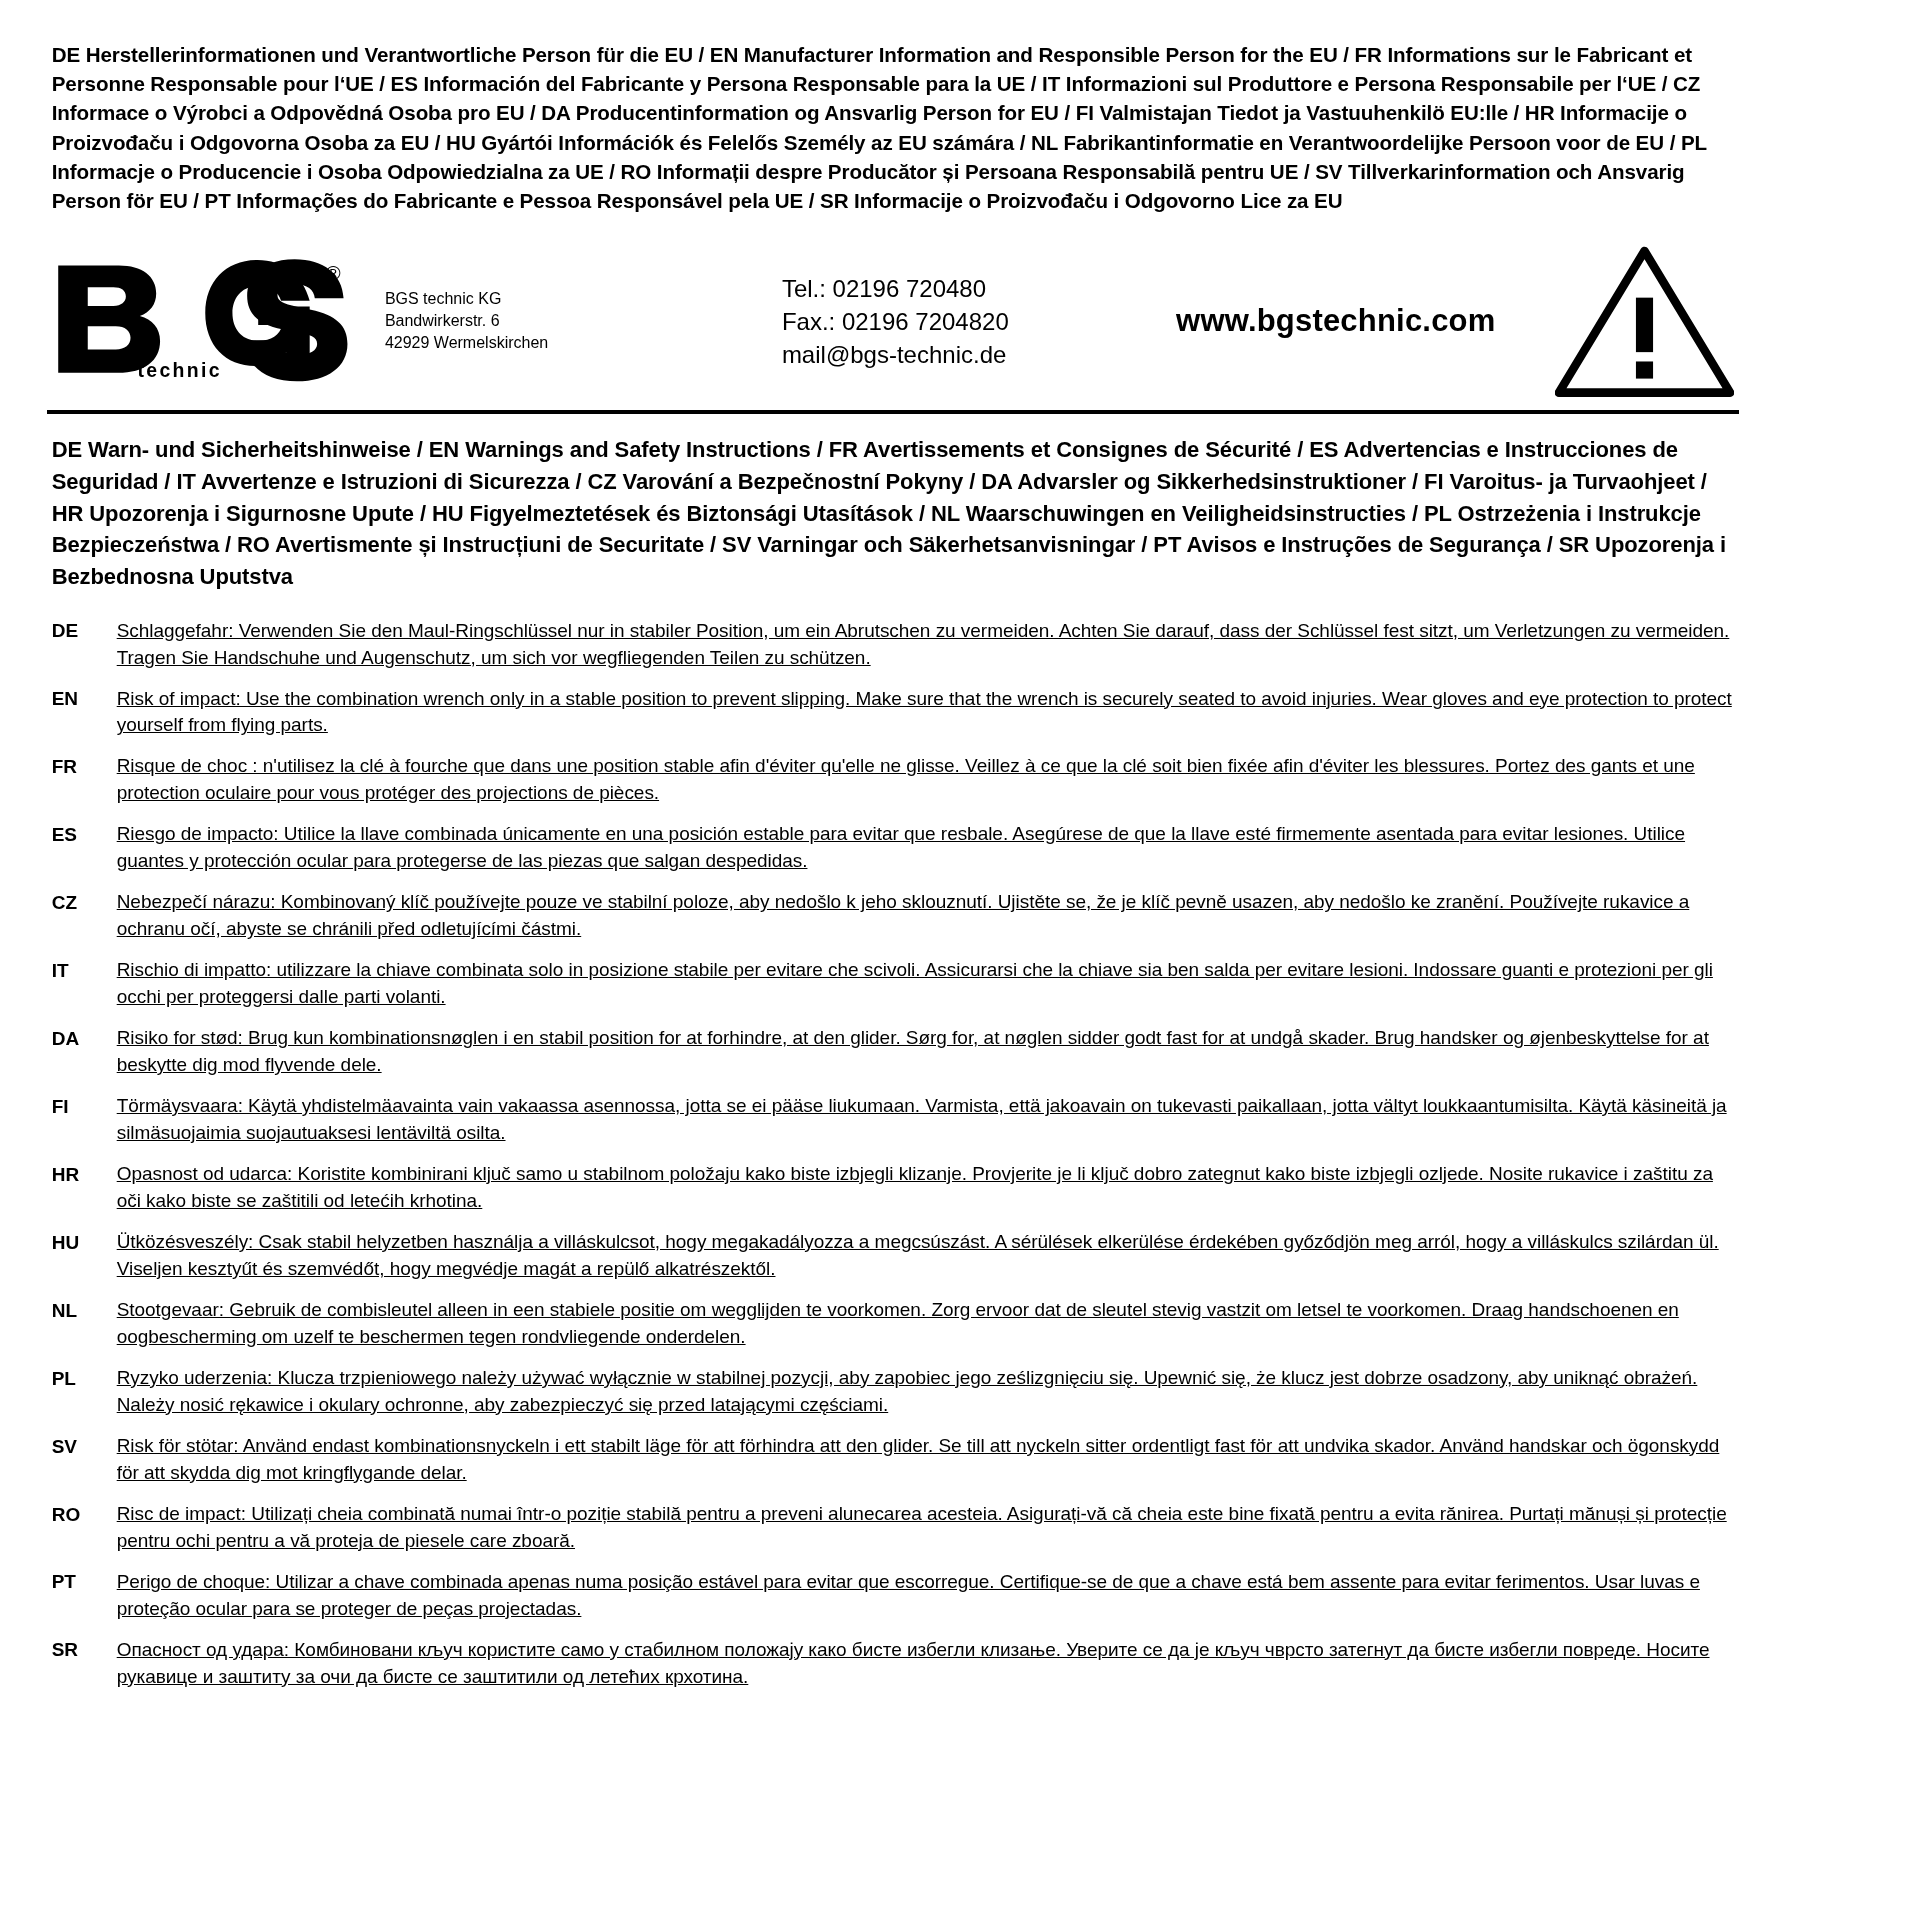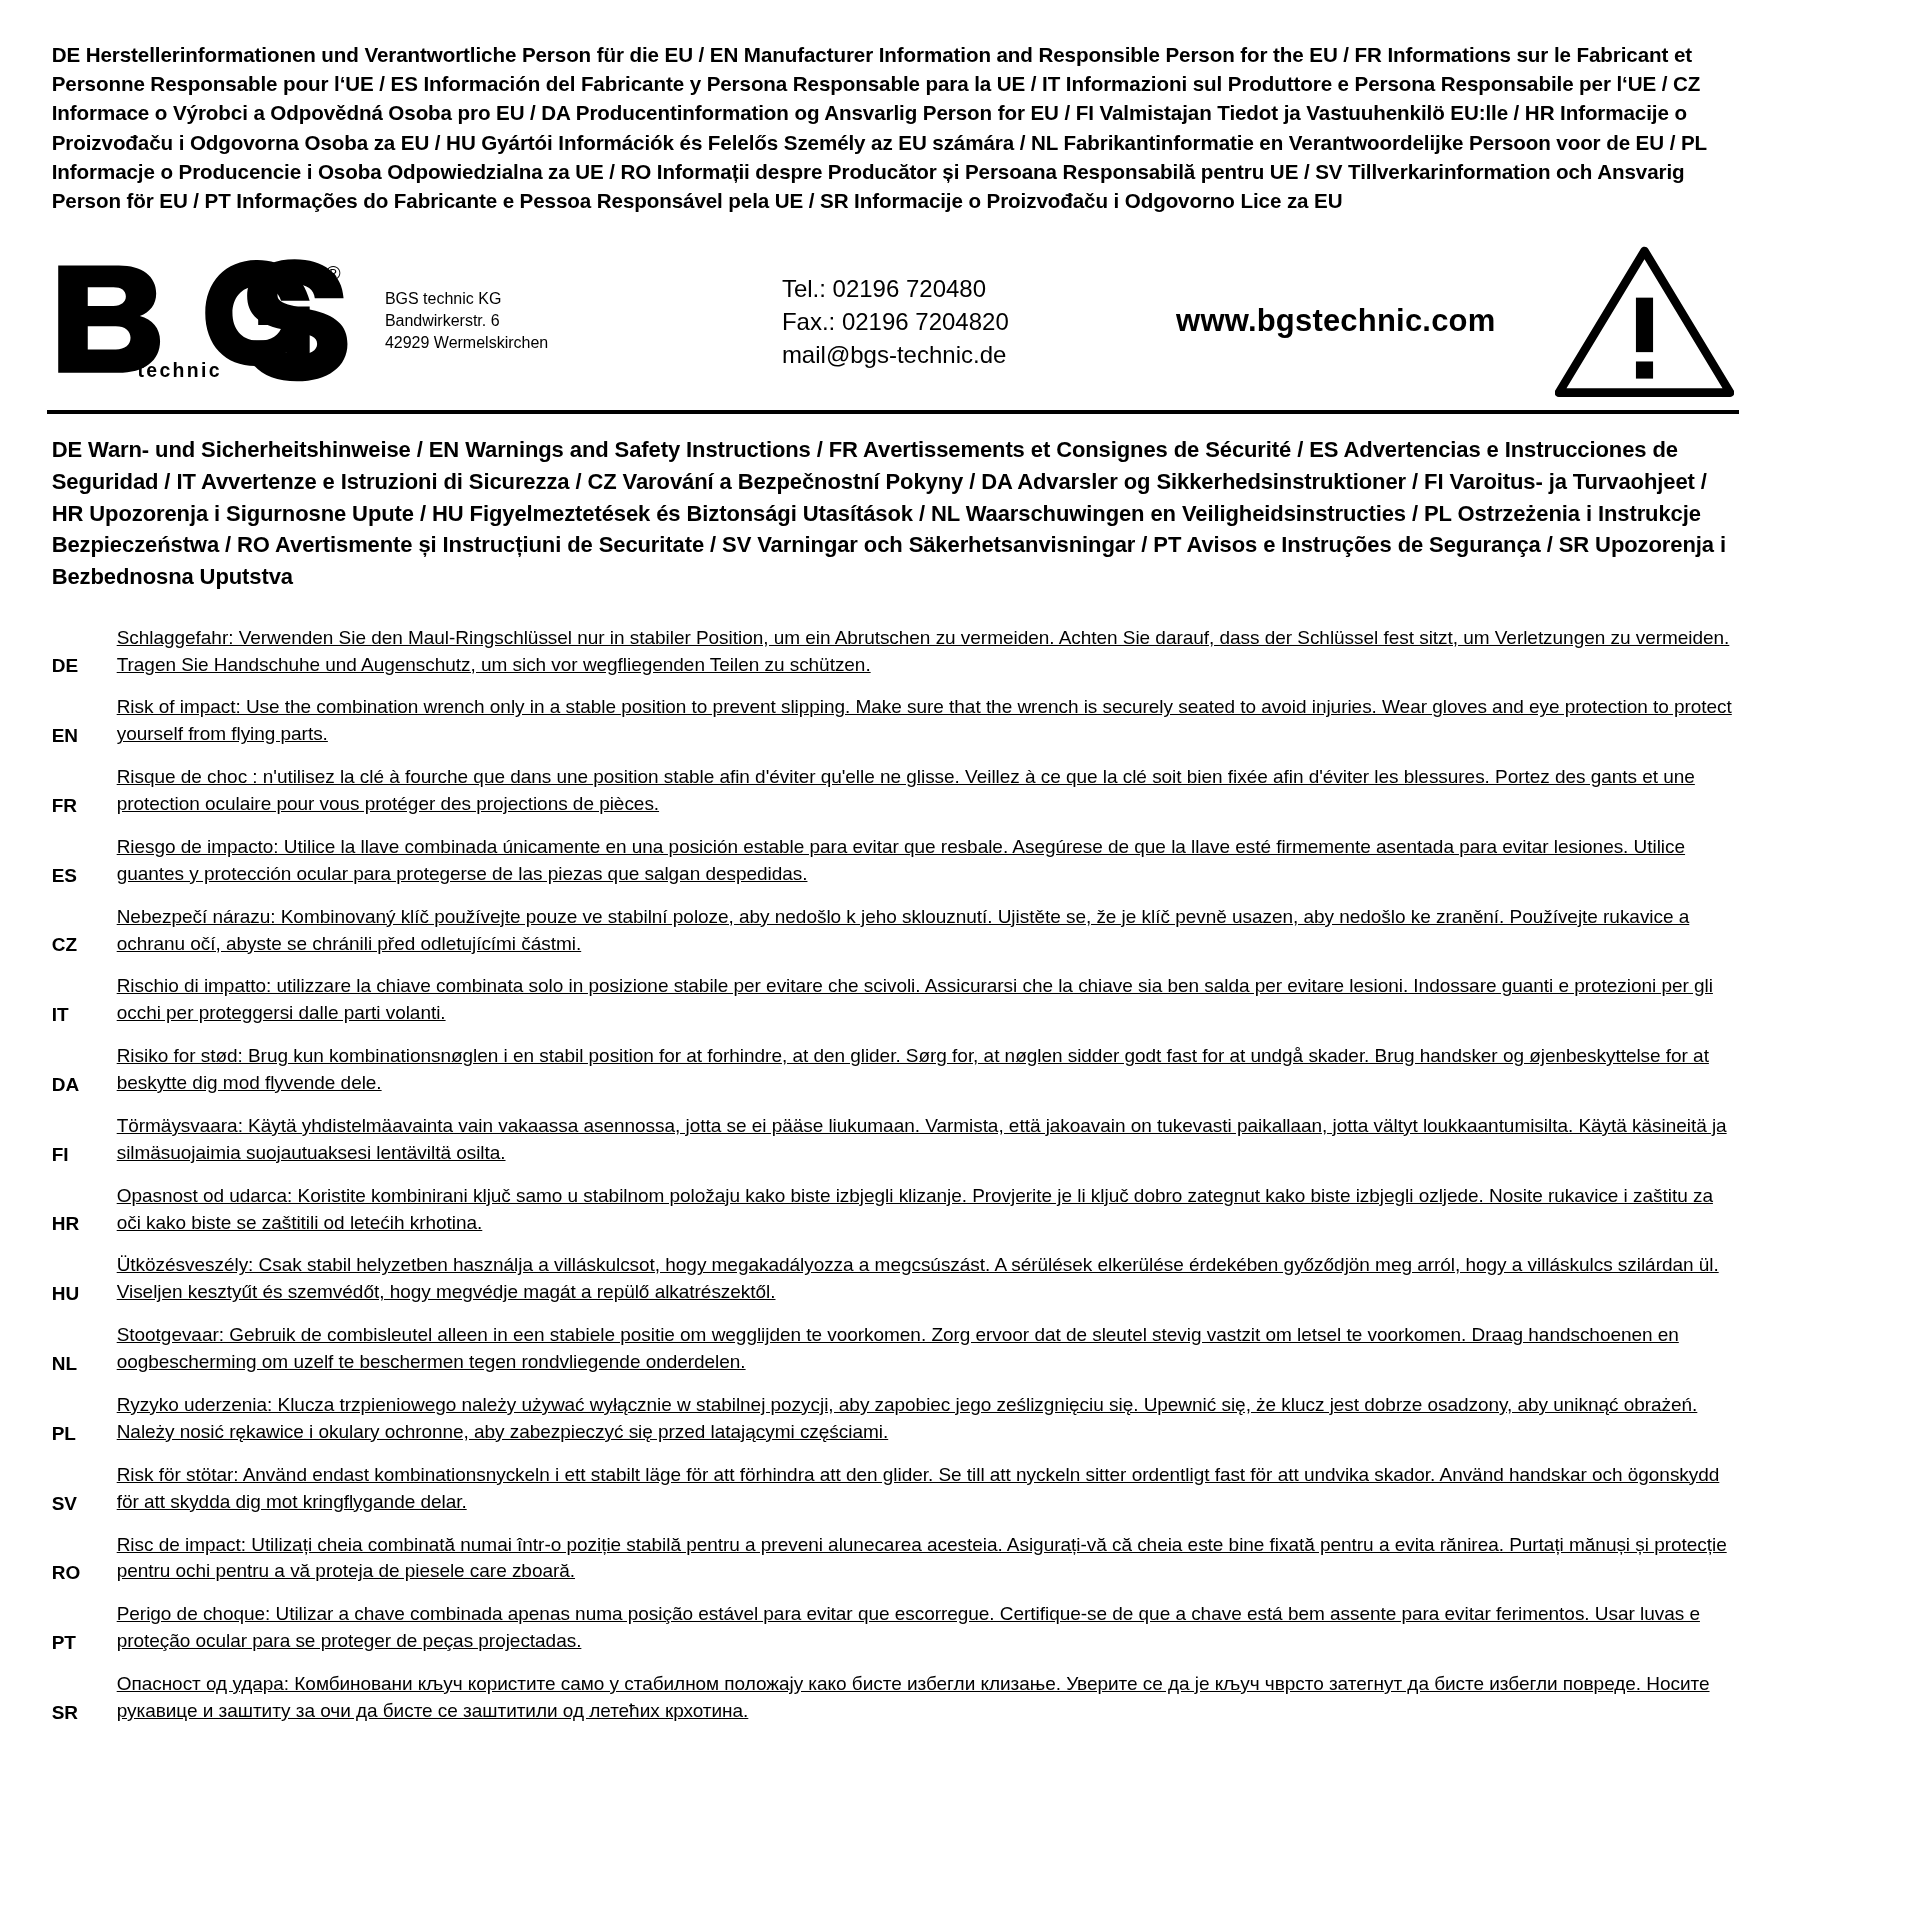--- a/index.html
+++ b/index.html
@@ -76,39 +76,38 @@
     justify-content: flex-end;
     align-items: center;
   }
 
   
   .warn-heading {
     font-size: 22px;
     font-weight: bold;
     line-height: 1.44;
     letter-spacing: -0.1px;
-    margin: 20px 0 32px 0;
+    margin: 20px 0 25px 0;
     padding: 0 4.7px;
   }
 
   
   .lang-list {
     padding: 0 4.7px;
   }
   .lang-row {
     display: flex;
     margin-bottom: 14px;
   }
   .lang-code {
     flex: 0 0 65px;
     font-size: 19px;
     font-weight: bold;
     line-height: 1.42;
     padding-top: 0.8px;
-    margin-top: 28px;
   }
   .lang-text {
     flex: 1 1 auto;
     font-size: 19px;
     line-height: 1.42;
     letter-spacing: -0.04px;
     text-align: left;
     text-decoration: underline;
   }
 </style>

